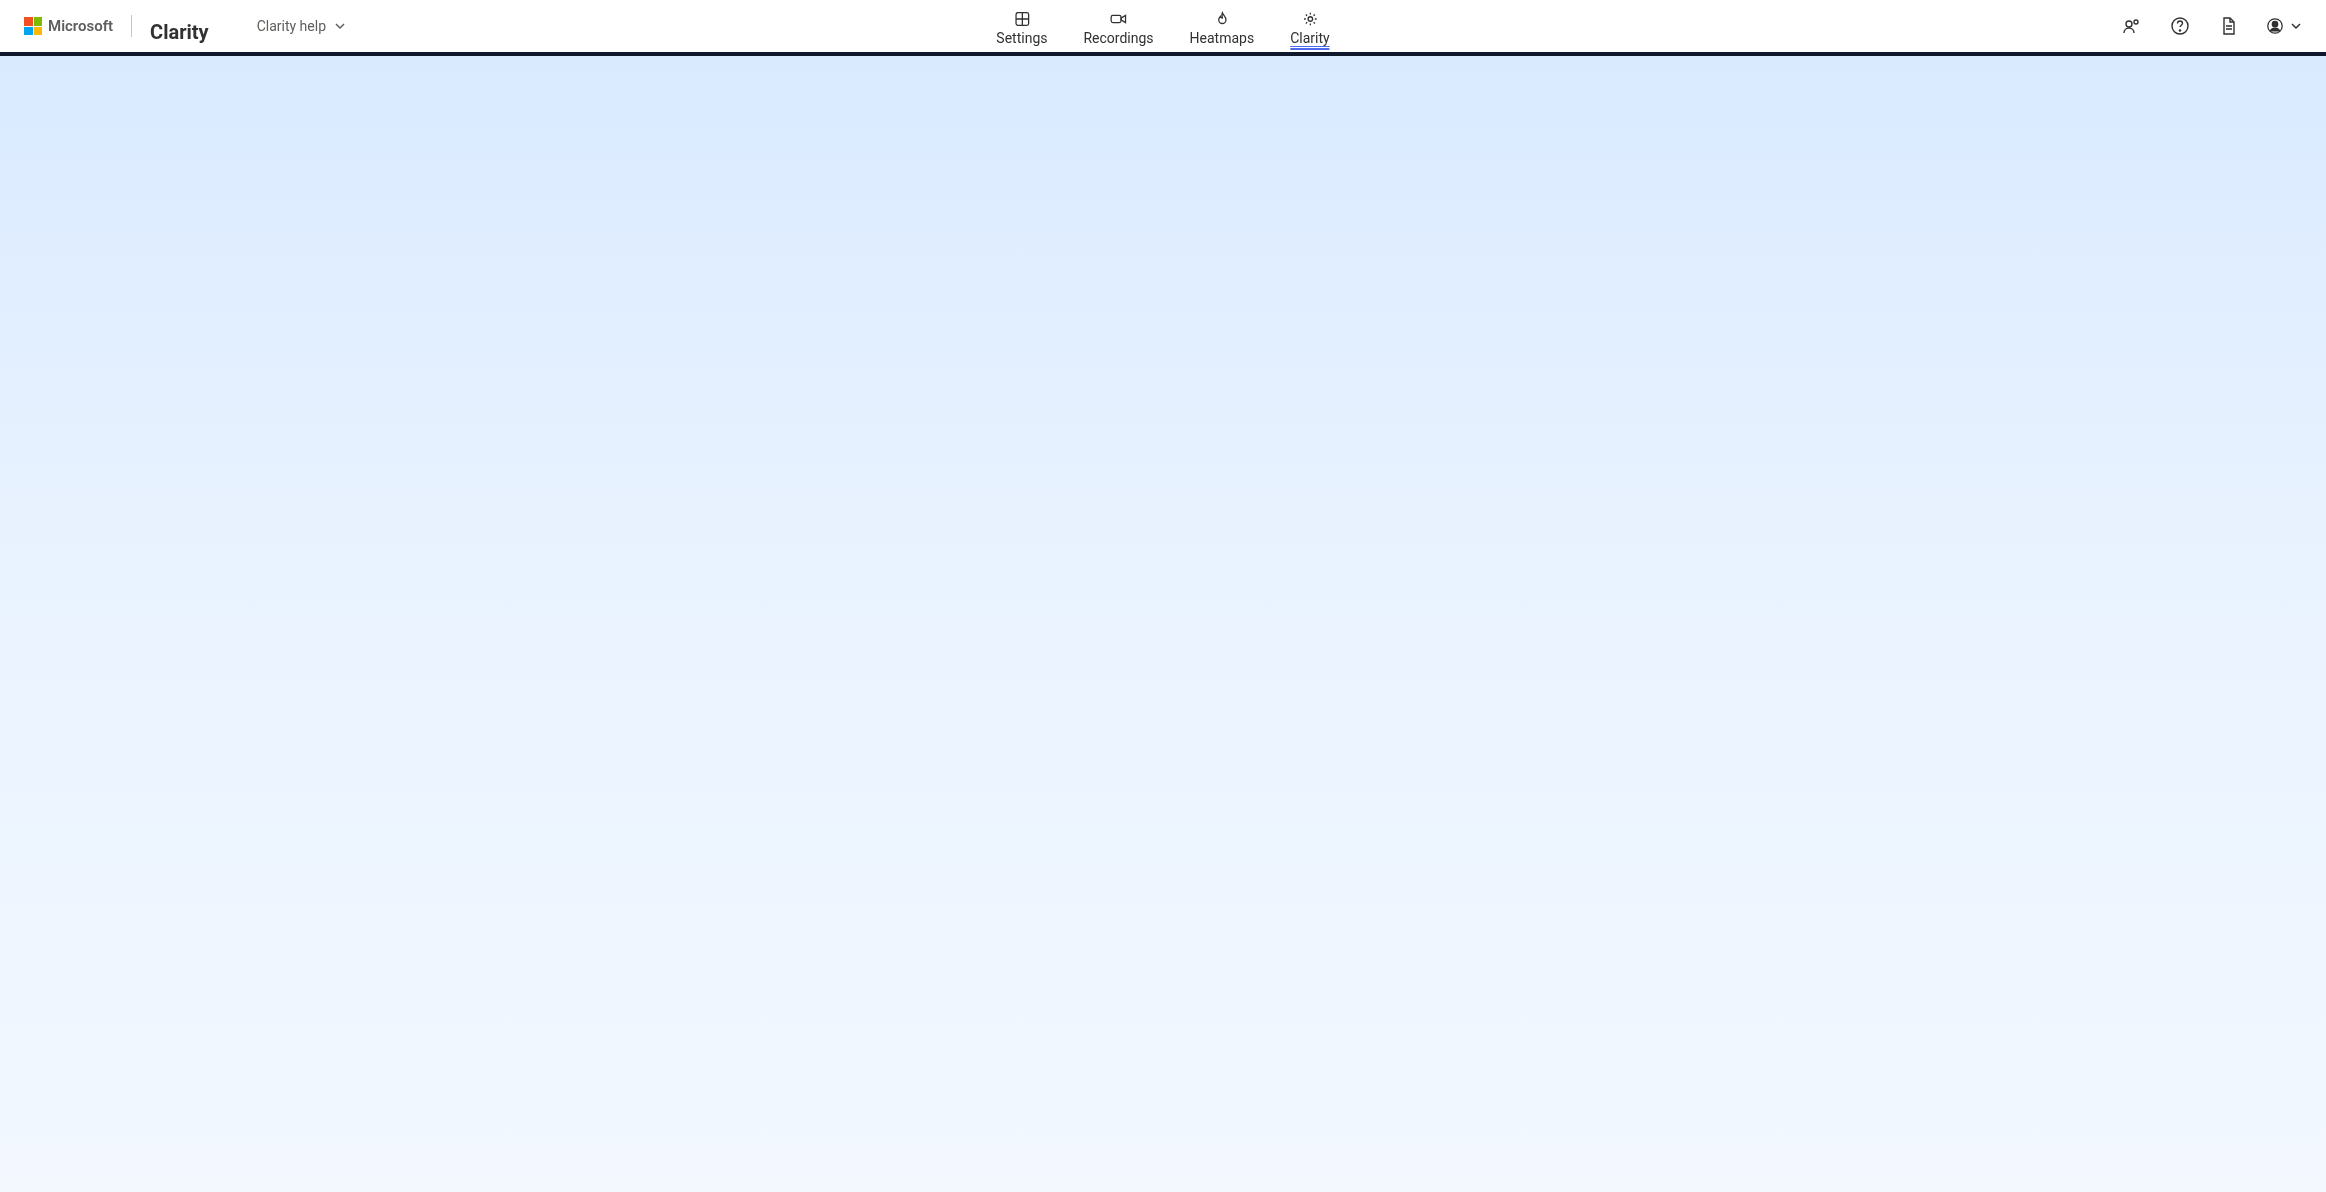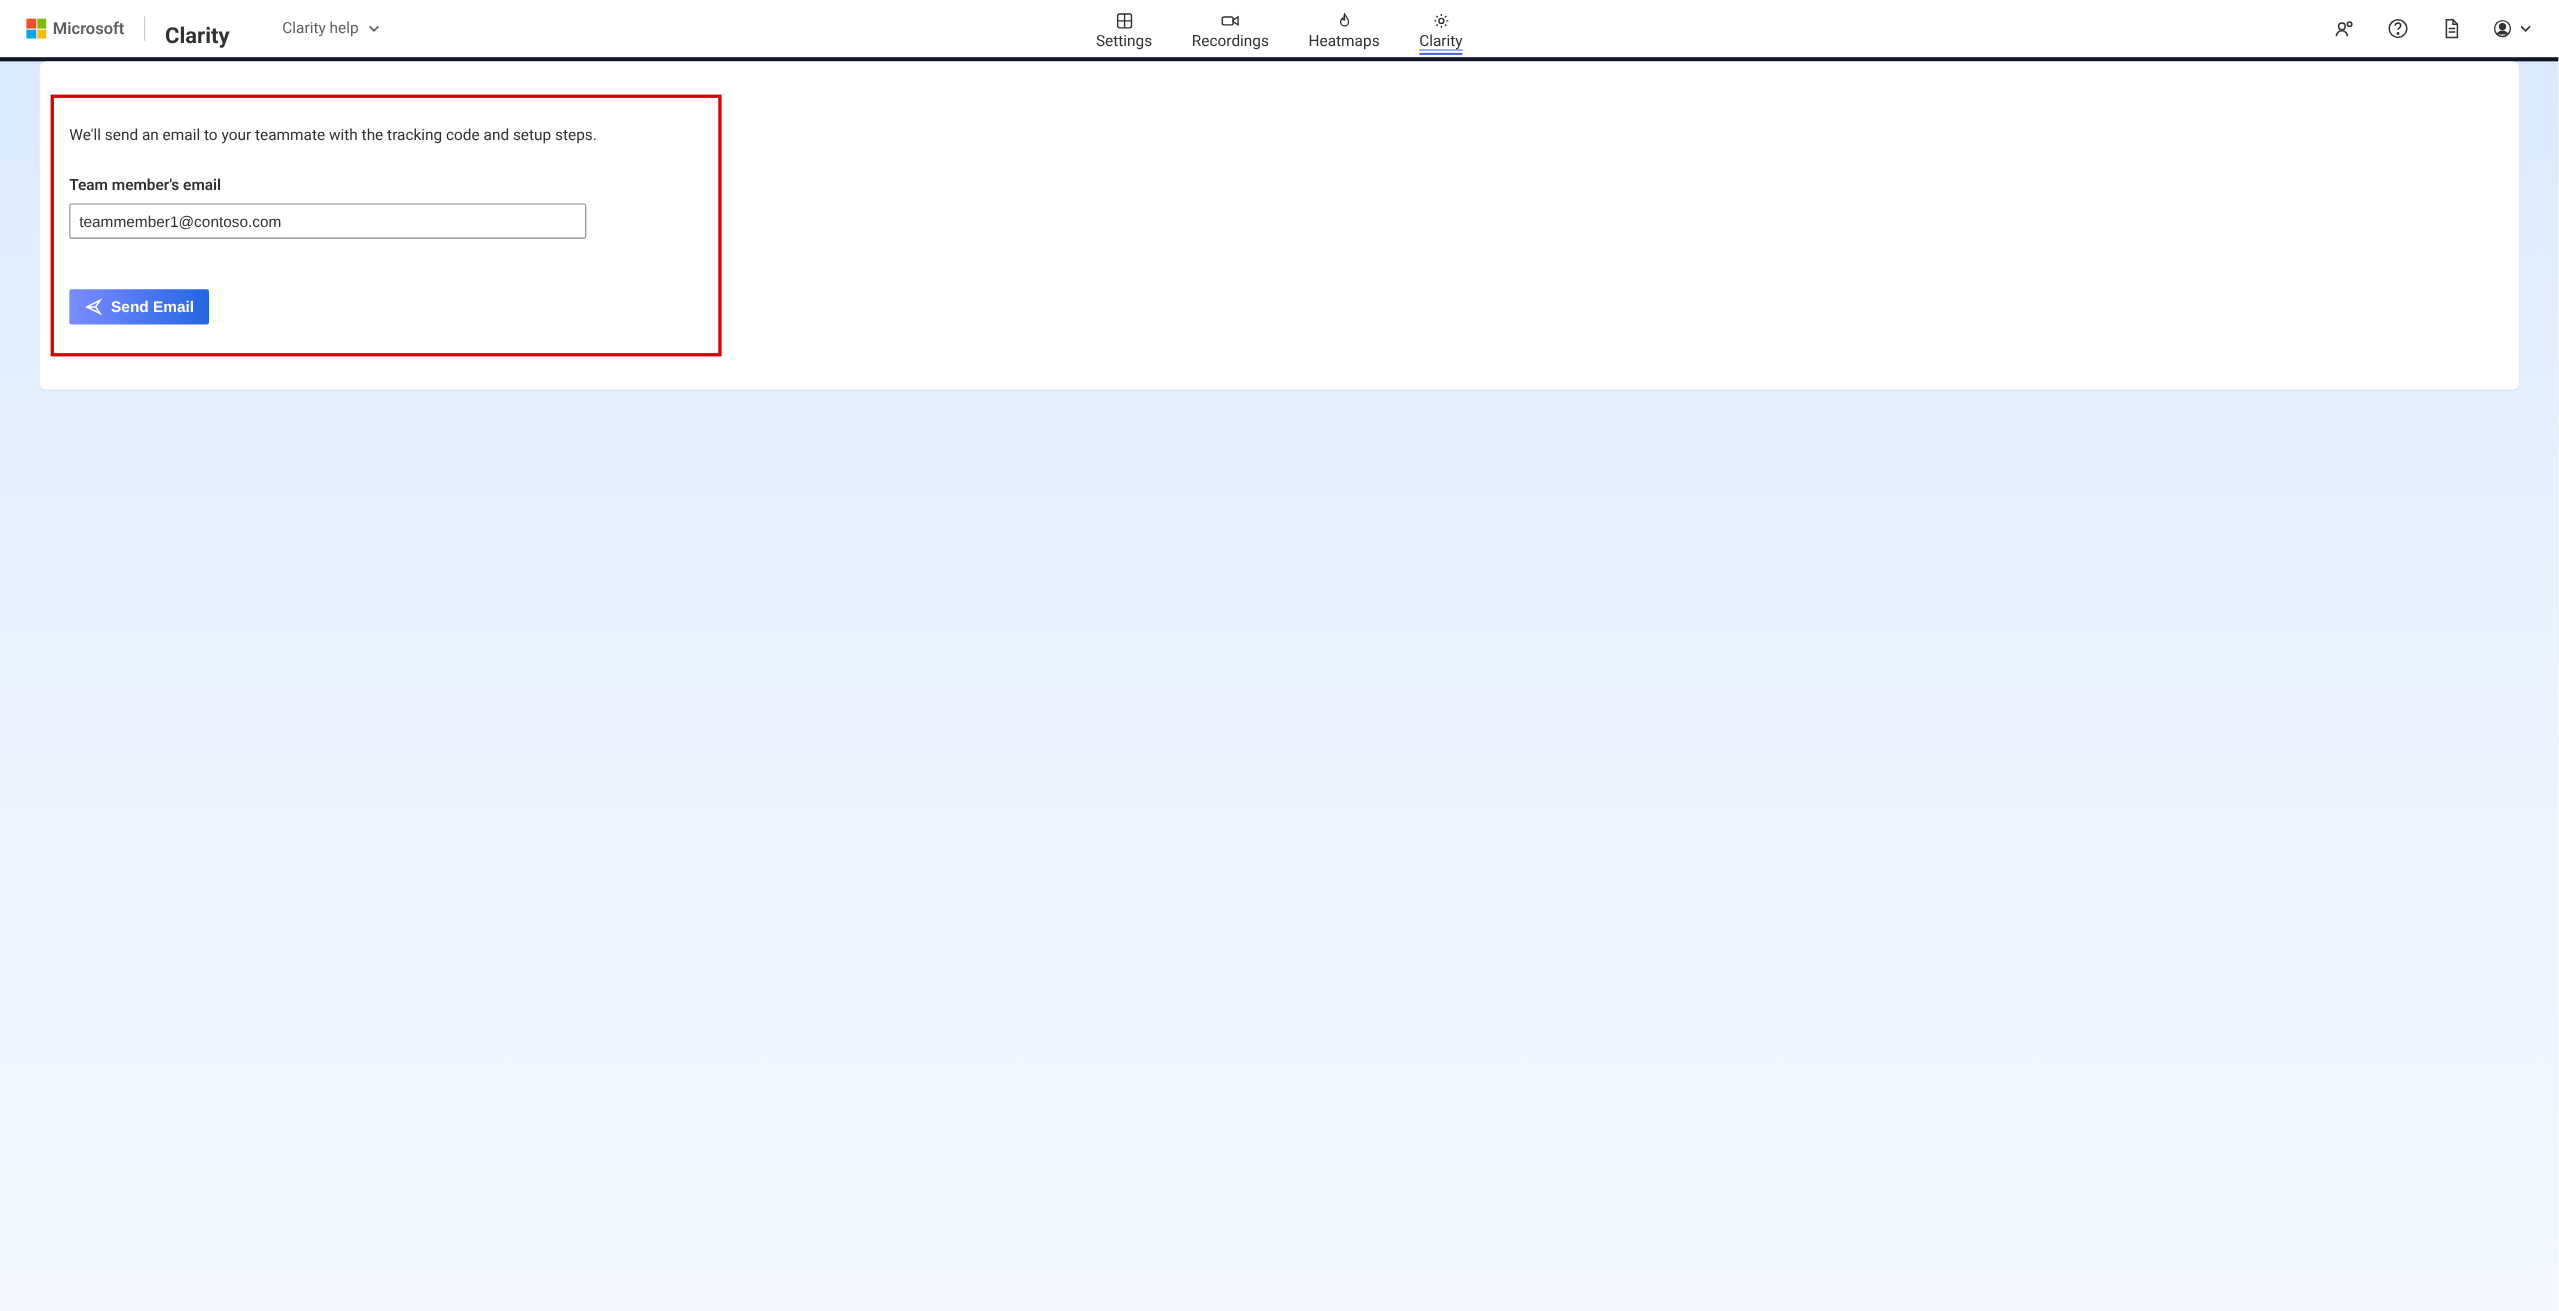--- a/index.html
+++ b/index.html
@@ -176,31 +176,14 @@
       <svg viewBox="0 0 12 12" fill="none" stroke="currentColor" stroke-width="1.5">
           <path d="M2 4l4 4 4-4"></path>
         </svg>
     </span>
   </div>
 </div>
 
 <div class="page">
 
 
-  <div class="card">
-    <div class="highlight-box">
-      <p class="intro-text">We'll send an email to your teammate with the tracking code and setup steps.</p>
-
-      <div class="field-label">Team member's email</div>
-      <input class="email-input" type="text" value="teammember1@contoso.com" style="">
-
-      <br>
-      <button class="send-btn">
-        <svg viewBox="0 0 16 16" fill="none" stroke="currentColor" stroke-width="1.4">
-            <path d="M2 8l12-6-4 6 4 6z"></path>
-            <path d="M2 8h8"></path>
-          </svg>
-        <span>Send Email</span>
-      </button>
-    </div>
-  </div>
 
 </div>
 
 </body></html>

